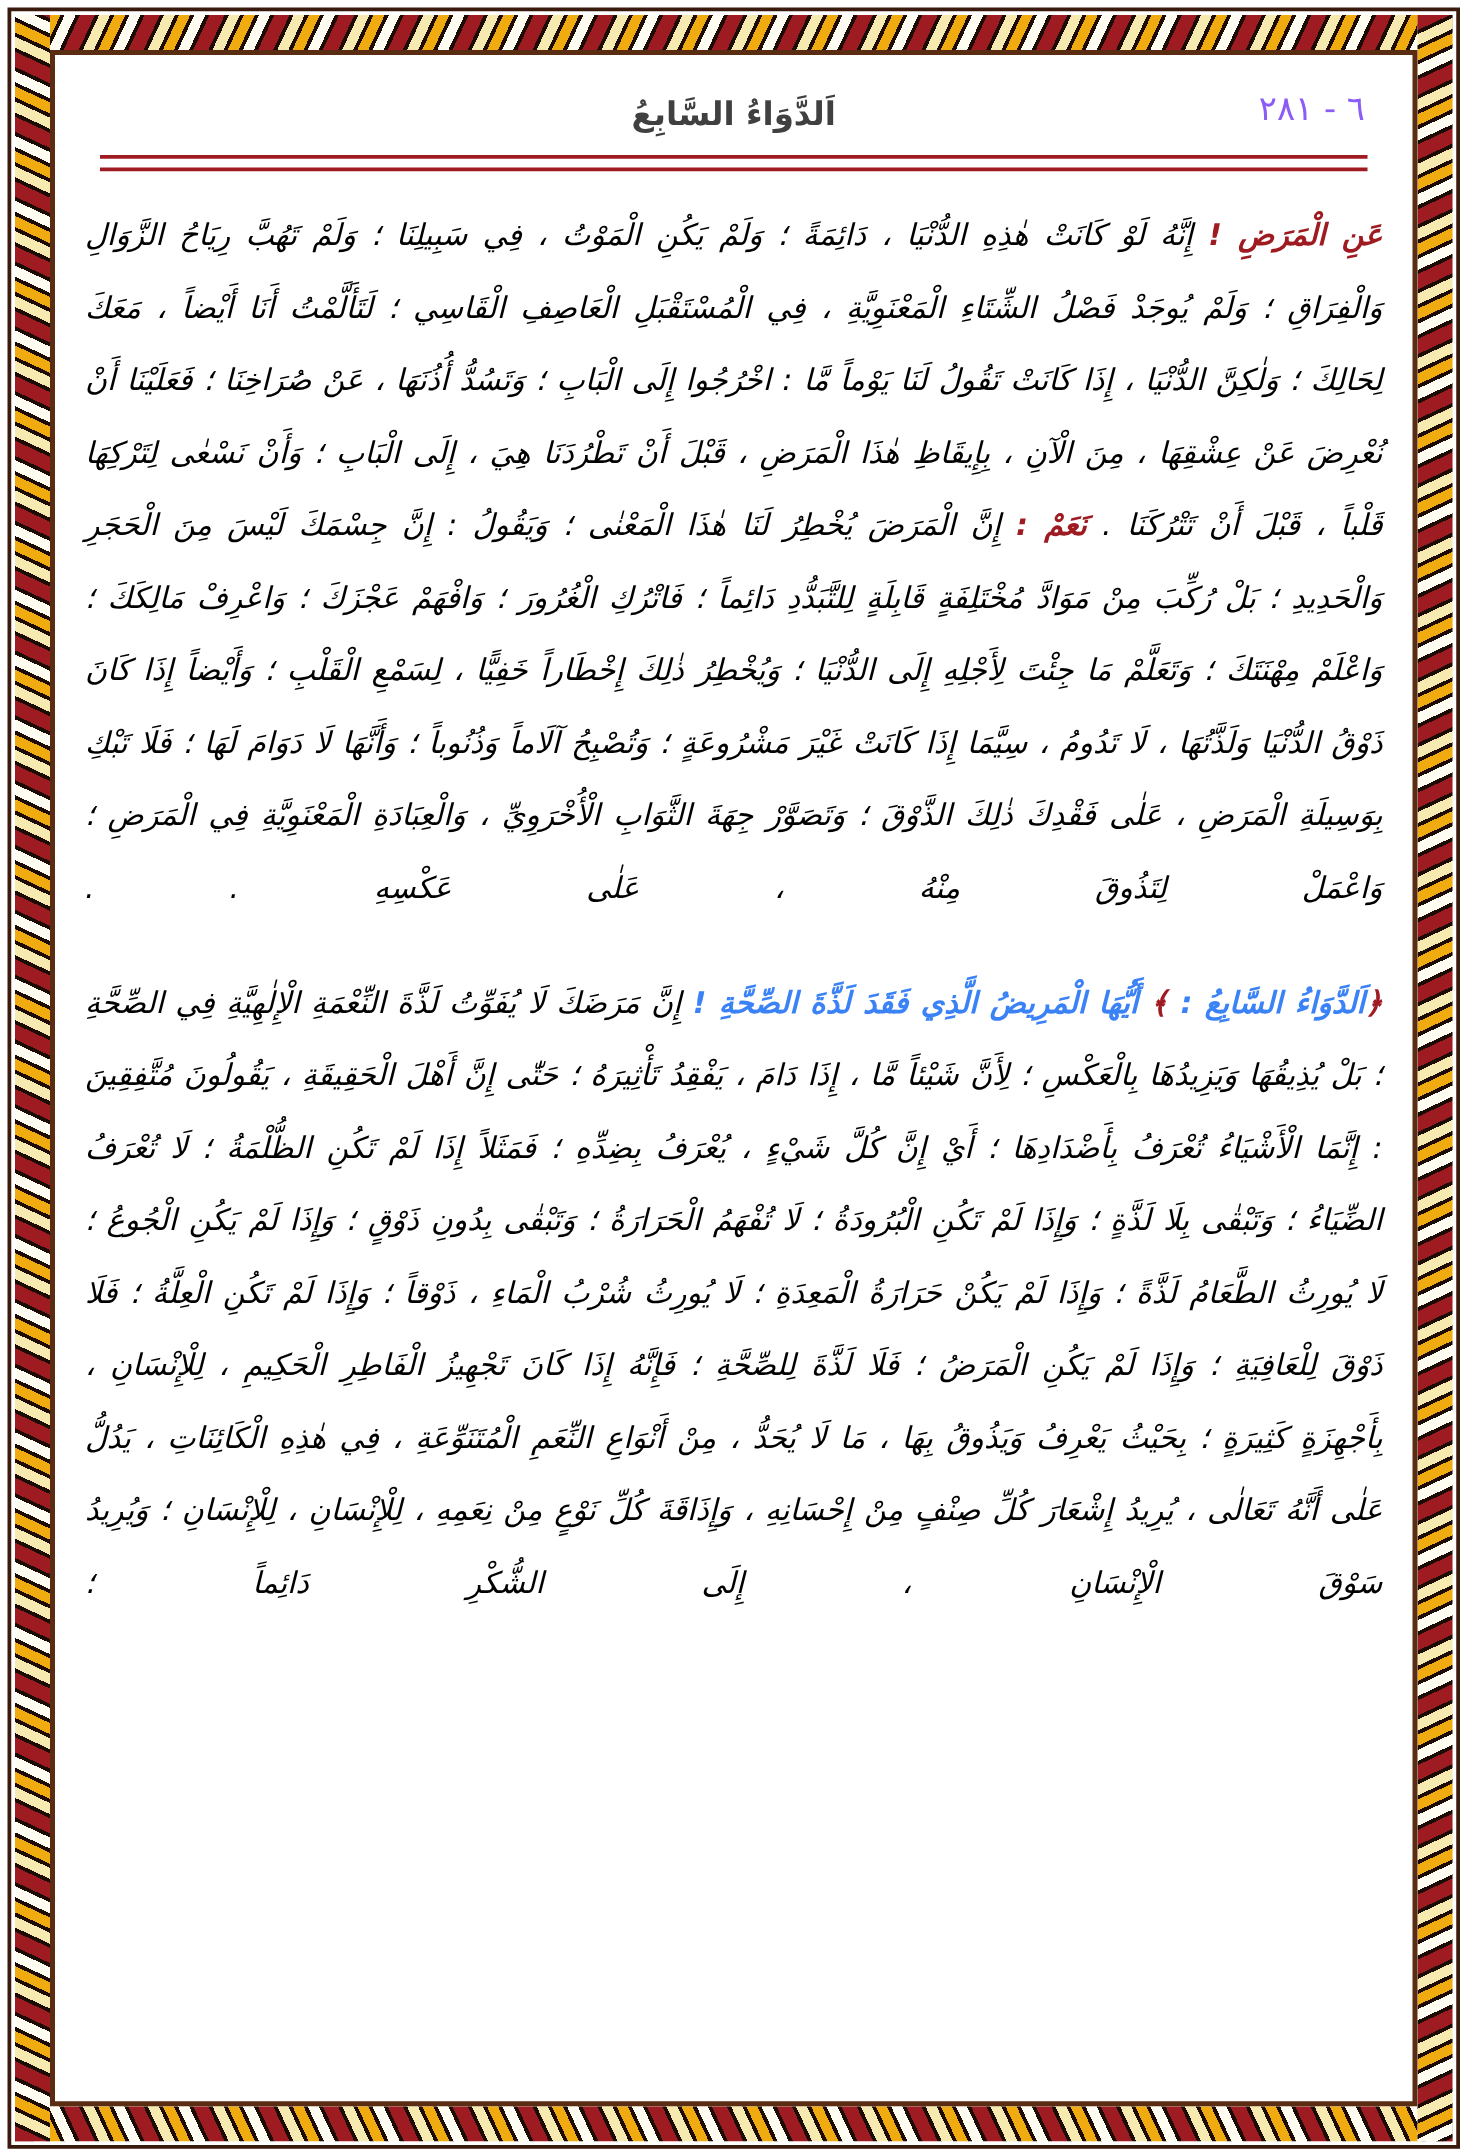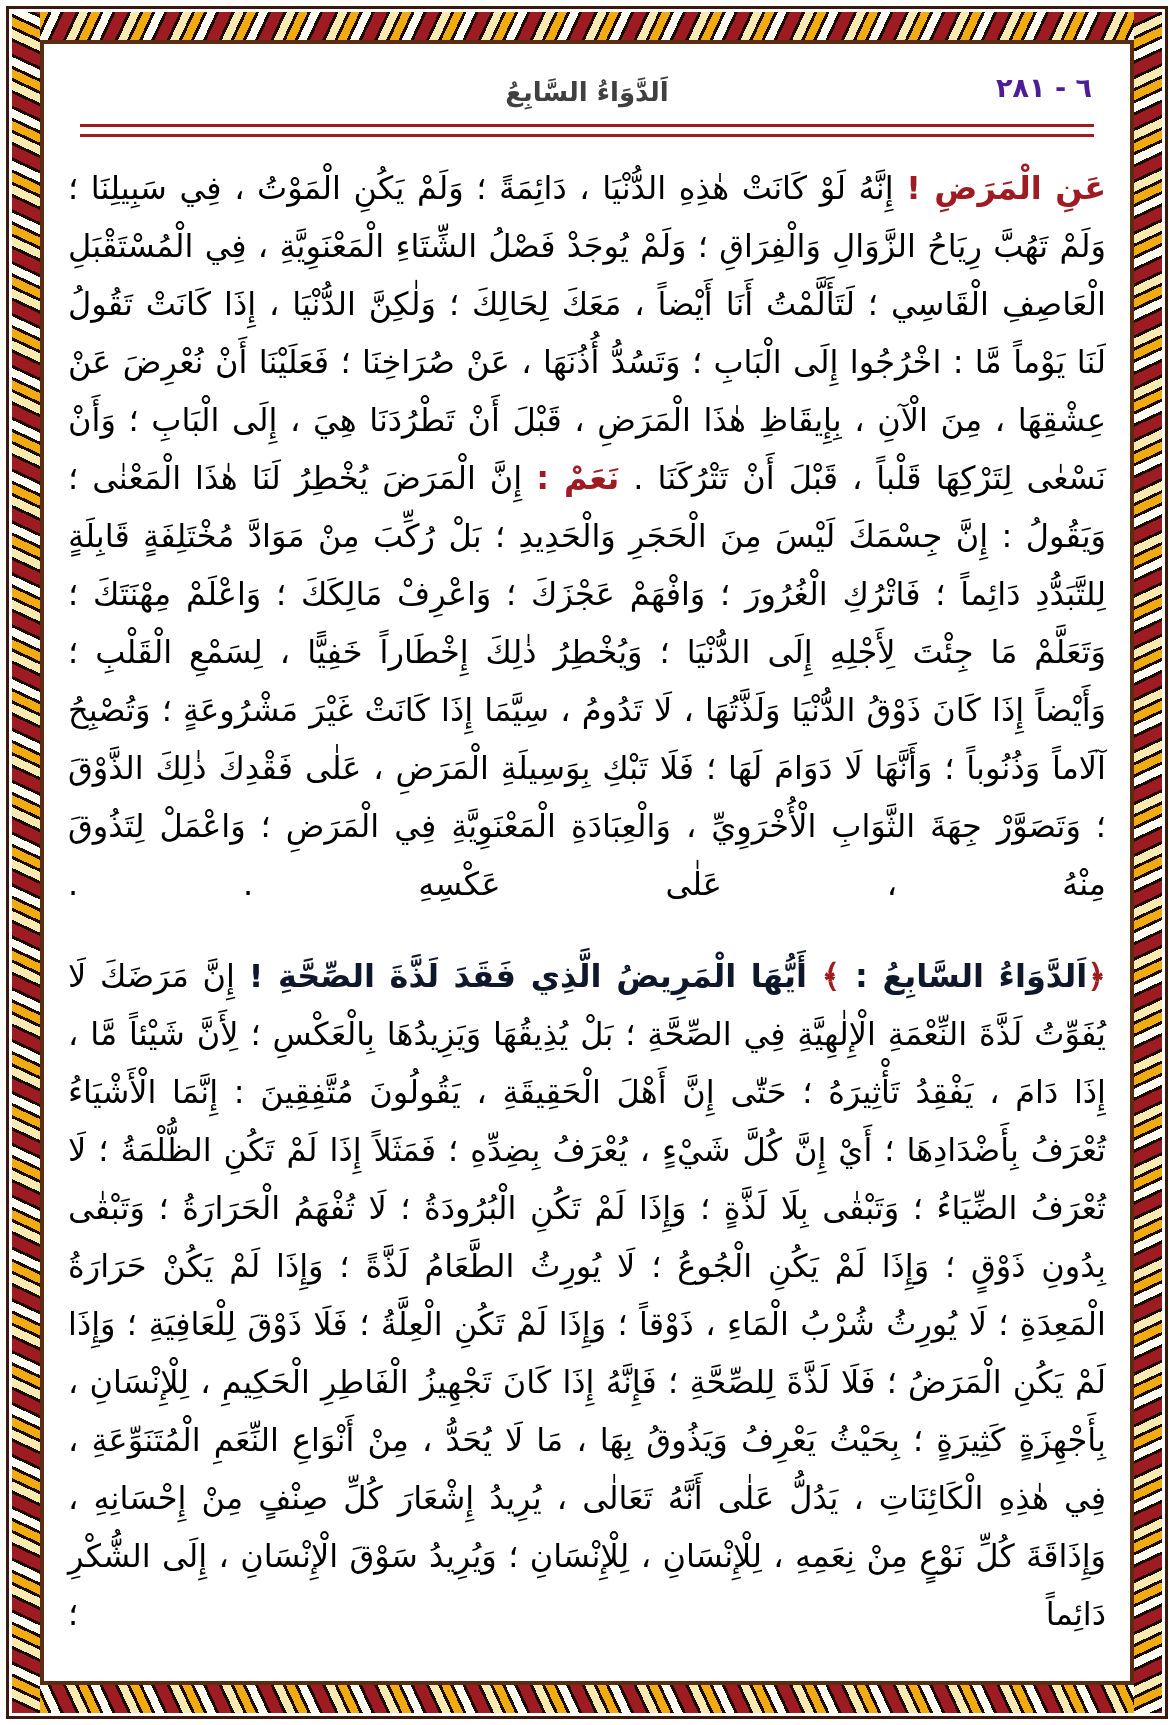--- a/index.html
+++ b/index.html
@@ -107,23 +107,23 @@
     position: relative;
     height: 56px;
     display: flex;
     align-items: center;
     justify-content: center;
   }
   .page-number {
     position: absolute;
     right: 14px;
     top: 8px;
-    color: #4c1d95;
+    color: #8b5cf6;
     font-size: 27px;
-    font-weight: bold;
+    font-weight: normal;
     letter-spacing: 1px;
     font-family: "DejaVu Sans", "Liberation Sans", sans-serif;
   }
   .header-title {
     color: #404040;
     font-size: 26px;
     font-weight: bold;
     font-family: "DejaVu Sans", "Liberation Sans", sans-serif;
     white-space: nowrap;
   }
@@ -135,32 +135,33 @@
     background: #ffffff;
   }
 
   
   .body-block {
     margin-top: 22px;
     direction: rtl;
     text-align: justify;
     text-align-last: justify;
     color: #000000;
-    font-size: 32px;
+    font-size: 24px;
     line-height: 58px;
     font-family: "DejaVu Sans", "Liberation Sans", sans-serif;
     word-spacing: 1px;
+    font-style: italic;
   }
   .body-block.para2 {
     margin-top: 34px;
   }
 
   .red { color: #9e1b22; font-weight: bold; }
   .red-head {
-    color: #0f172a;
+    color: #3b82f6;
     font-weight: bold;
   }
   .orn { color: #9e1b22; font-weight: bold; }
 </style>
 </head>
 <body>
 
 <div class="page">
 
   <div class="border-outer"></div>

